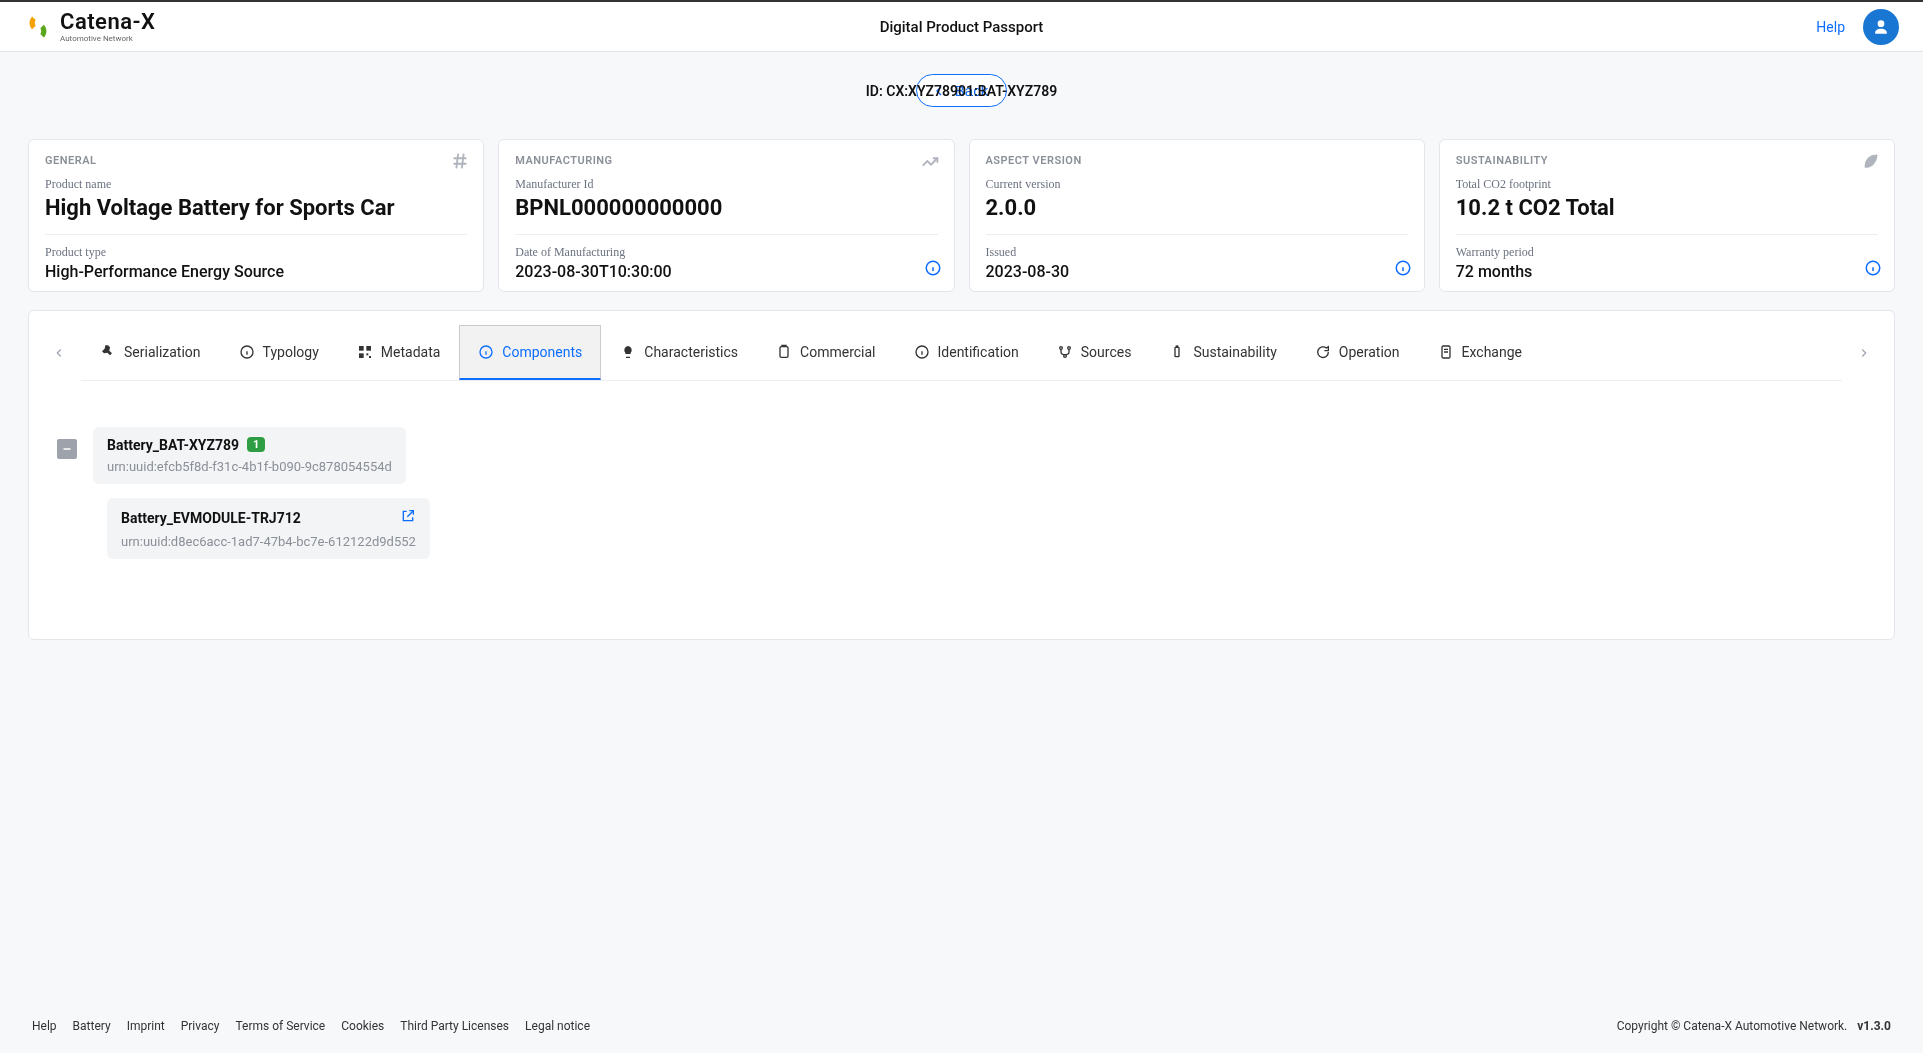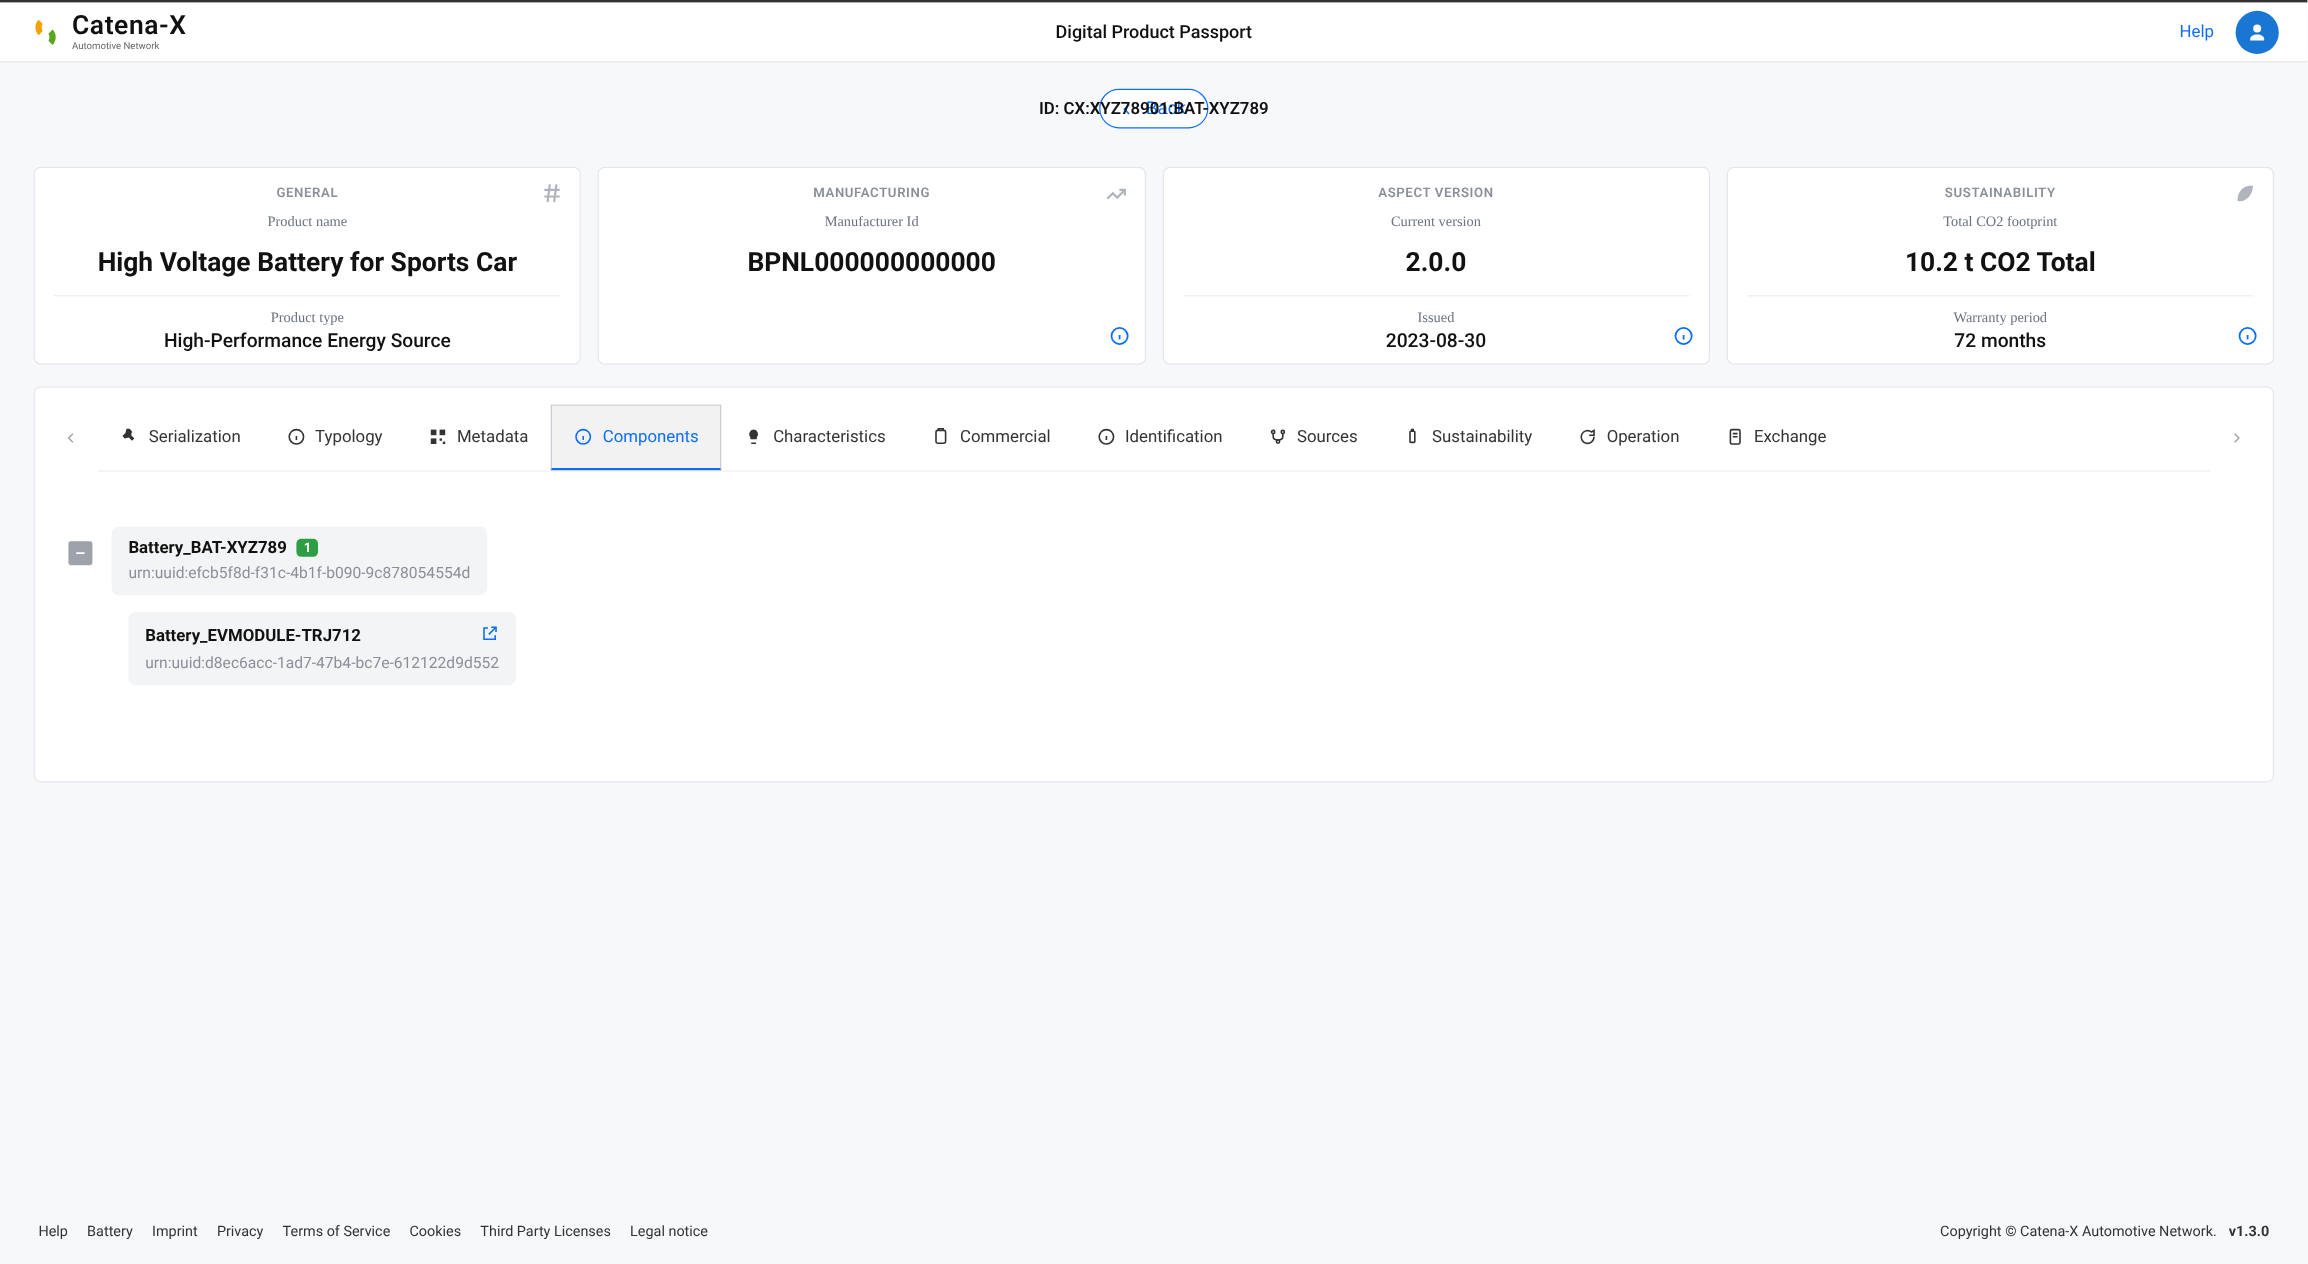--- a/index.html
+++ b/index.html
@@ -66,21 +66,20 @@
       font-size: 14px;
       font-weight: 600;
       color: #111;
     }
 
     .cards {
       display: grid;
       grid-template-columns: repeat(4, 1fr);
       gap: 14px;
       margin-bottom: 18px;
-      text-align: center;
     }
     .card {
       background: #fff;
       border: 1px solid #e5e6eb;
       border-radius: 6px;
       padding: 14px 16px 10px 16px;
       position: relative;
       min-height: 146px;
     }
     .card-category {
@@ -94,21 +93,21 @@
     .card-icon {
       position: absolute;
       top: 10px;
       right: 12px;
       color: #b0b4bd;
     }
     .card-icon svg { width: 22px; height: 22px; }
     .card-row { margin-top: 6px; }
     .card-row.sep { border-top: 1px solid #eee; padding-top: 10px; margin-top: 12px; }
     .card-label { font-size: 12px; color: #6b7280; font-family: Liberation Serif, serif; }
-    .card-value-big { font-size: 22px; font-weight: 700; color: #111; margin-top: 14px; line-height: 1.25; }
+    .card-value-big { font-size: 22px; font-weight: 700; color: #111; margin-top: 2px; line-height: 1.25; }
     .card-value { font-size: 16px; font-weight: 500; color: #111; margin-top: 2px; }
     .info-dot {
       position: absolute;
       bottom: 10px;
       right: 12px;
       color: #0d6efd;
       cursor: pointer;
     }
     .info-dot svg { width: 18px; height: 18px; }
 
@@ -265,20 +264,24 @@
       <div class="card-category">MANUFACTURING</div>
       <span class="card-icon">
         <svg viewBox="0 0 24 24" fill="none" stroke="currentColor" stroke-width="2">
             <path d="M3 17l5-5 4 4 7-7"></path>
             <path d="M14 9h5v5"></path>
           </svg>
       </span>
       <div class="card-row">
         <div class="card-label">Manufacturer Id</div>
         <div class="card-value-big">BPNL000000000000</div>
+      </div>
+      <div class="card-row sep">
+        <div class="card-label">Date of Manufacturing</div>
+        <div class="card-value">2023-08-30T10:30:00</div>
       </div>
       <span class="info-dot">
         <svg viewBox="0 0 24 24" fill="none" stroke="currentColor" stroke-width="2">
             <circle cx="12" cy="12" r="9"></circle>
             <path d="M12 8h.01M11 12h1v4"></path>
           </svg>
       </span>
     </div>
 
     <div class="card">

